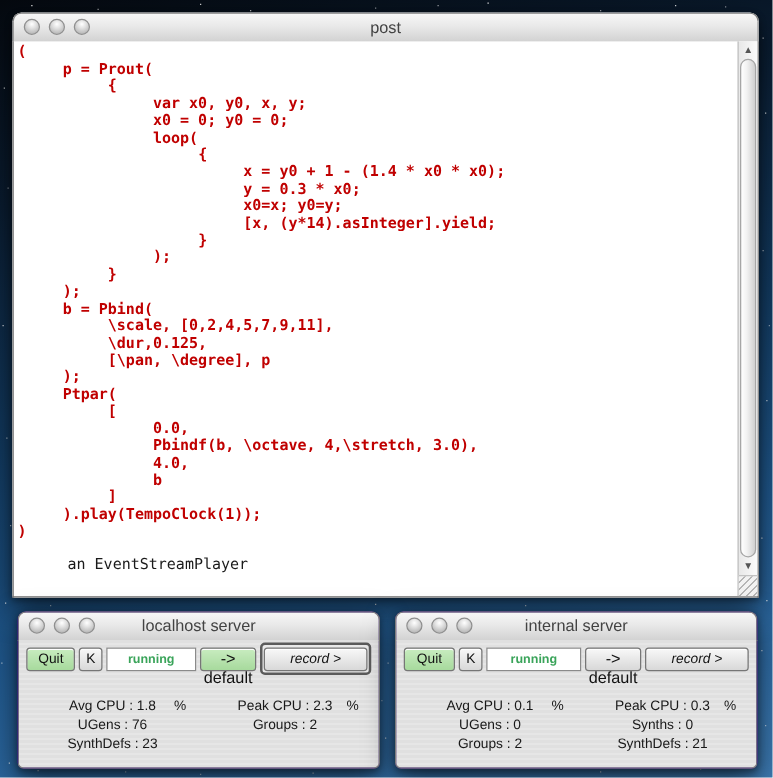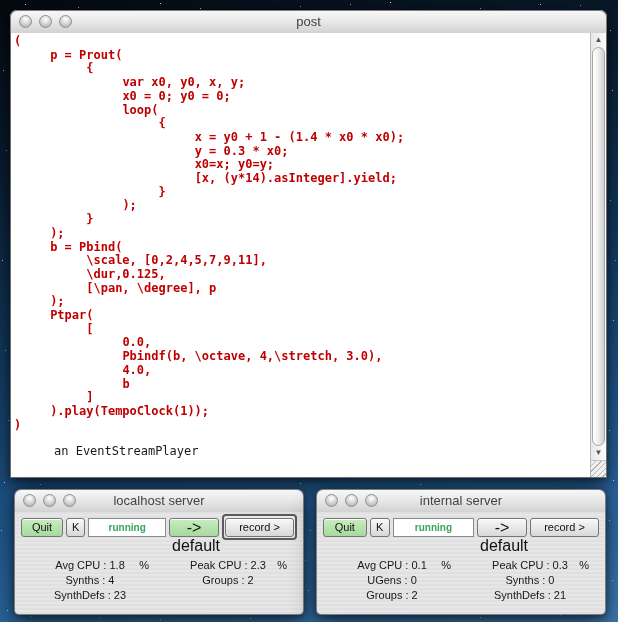--- a/index.html
+++ b/index.html
@@ -76,22 +76,22 @@
     background:repeating-linear-gradient(0deg,#e0e0e0 0 2px,#e6e6e6 2px 4px);
     padding:3px 6px 0 6px;}
   .btn-row{display:flex;align-items:center;gap:3px;height:22px;margin-top:1px;}
   .btn{font-family:"Liberation Sans",sans-serif;font-size:11px;color:#111;
     height:19px;border:1px solid #767676;border-radius:3px;
     background:linear-gradient(#f8f8f8,#d8d8d8);box-shadow:inset 0 1px 0 #fff;
     padding:0 2px;box-sizing:border-box;}
   .btn.green{background:linear-gradient(#c8ecc0,#a7da9d);}
   .btn.quit{width:46px;}
   .btn.kbtn{width:21px;}
-  .btn.default{width:50px;font-size:16px;}
-  .btn.record{width:69px;}
+  .btn.default{width:50px;font-size:13px;}
+  .btn.record{width:83px;font-style:italic;}
   .status-box{width:84px;height:17px;background:#fff;border:1px solid #8a8a8a;
     font-size:10px;font-weight:bold;color:#3aa45a;text-align:center;line-height:17px;}
   .record-frame{display:inline-block;}
   .record-frame.framed{border:2px solid #5b5b5b;border-radius:4px;padding:1px;background:#e9e9e9;}
   .stats{display:grid;grid-template-columns:1fr 1fr;margin-top:20px;}
   .stat-cell{position:relative;text-align:center;font-size:11px;color:#181818;line-height:15px;height:15px;}
   .stat-cell .pct{position:absolute;right:10px;top:0;}
   .vol-row{display:flex;align-items:center;gap:4px;margin-top:20px;}
   .vol-label{font-size:11px;color:#181818;}
   .btn.mute{width:21px;height:17px;}
@@ -174,21 +174,21 @@
       <button class="btn kbtn">K</button>
       <div class="status-box">running</div>
       <button class="btn green default">-&gt; default</button>
       <span class="record-frame framed">
         <button class="btn record">record &gt;</button>
       </span>
     </div>
     <div class="stats">
       <div class="stat-cell"><span>Avg CPU : 1.8</span><span class="pct">%</span></div>
       <div class="stat-cell"><span>Peak CPU : 2.3</span><span class="pct">%</span></div>
-      <div class="stat-cell">Synths : 4</div>
+      <div class="stat-cell">UGens : 76</div>
       <div class="stat-cell">Groups : 2</div>
       <div class="stat-cell">SynthDefs : 23</div>
     </div>
     <div class="vol-row">
       <span class="vol-label">volume :</span>
       <button class="btn mute">M</button>
       <div class="vol-field">0</div>
       <div class="slider">
         <div class="slider-thumb"></div>
       </div>

